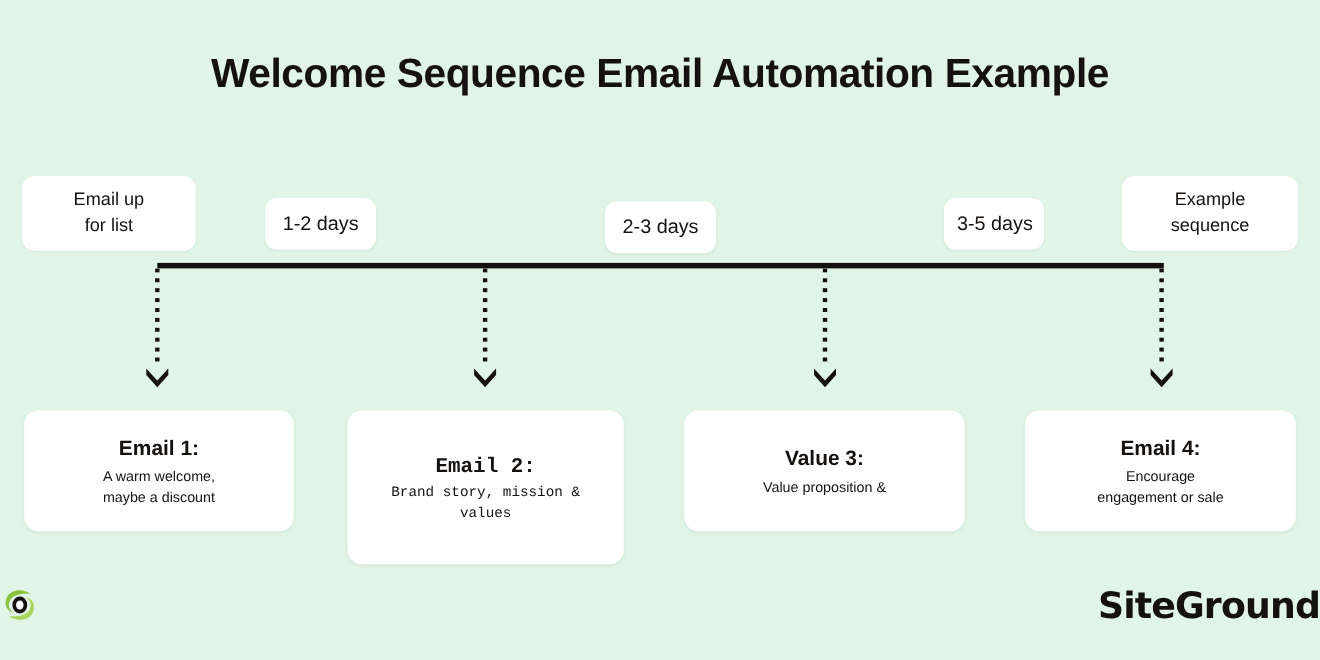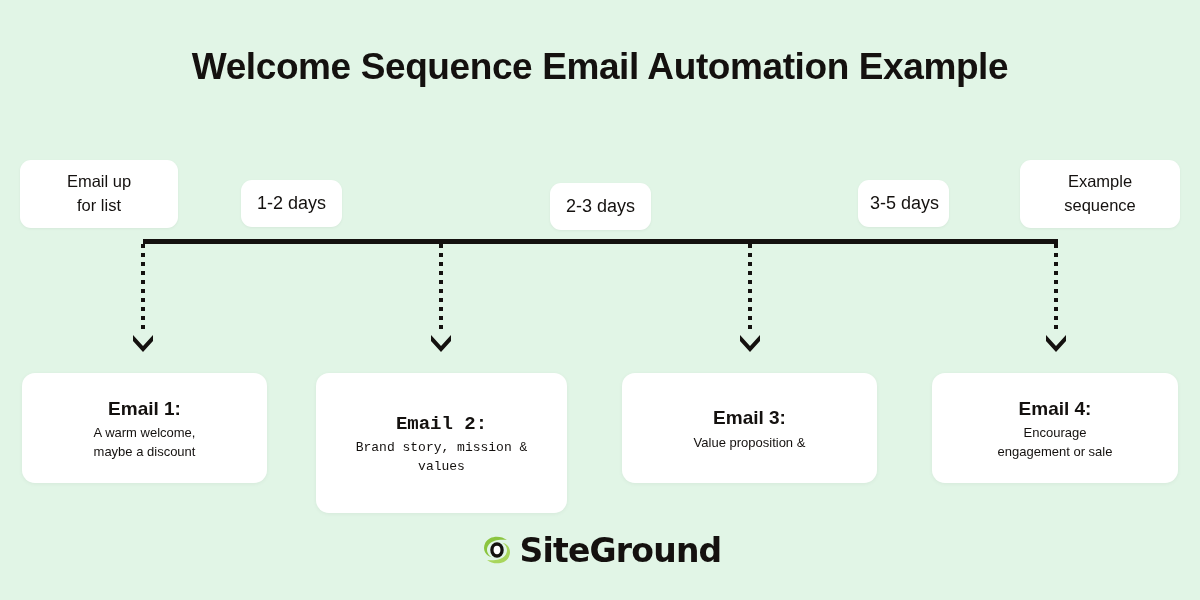--- a/index.html
+++ b/index.html
@@ -142,21 +142,21 @@
   .card-4 { left: 932px; width: 246px; height: 110px; }
 
   
   .brand-logo {
     position: absolute;
     left: 0;
     top: 532px;
     width: 1200px;
     display: flex;
     align-items: center;
-    justify-content: center;
+    justify-content: space-between;
     gap: 5px;
   }
   .brand-logo .mark {
     width: 36px;
     height: 36px;
     display: block;
   }
   .brand-logo .wordmark {
     font-family: "DejaVu Sans", sans-serif;
     font-size: 33px;
@@ -239,21 +239,21 @@
 
   <div class="email-card card-2">
     <div class="card-heading">Email 2:</div>
     <div class="card-body">
       <span>Brand story, mission &amp;</span><br>
       <span>values</span>
     </div>
   </div>
 
   <div class="email-card card-3">
-    <div class="card-heading">Email 3:</div>
+    <div class="card-heading">Value 3:</div>
     <div class="card-body">
       <span>Value proposition &amp;</span><br>
     </div>
   </div>
 
   <div class="email-card card-4">
     <div class="card-heading">Email 4:</div>
     <div class="card-body">
       <span>Encourage</span><br>
       <span>engagement or sale</span>

